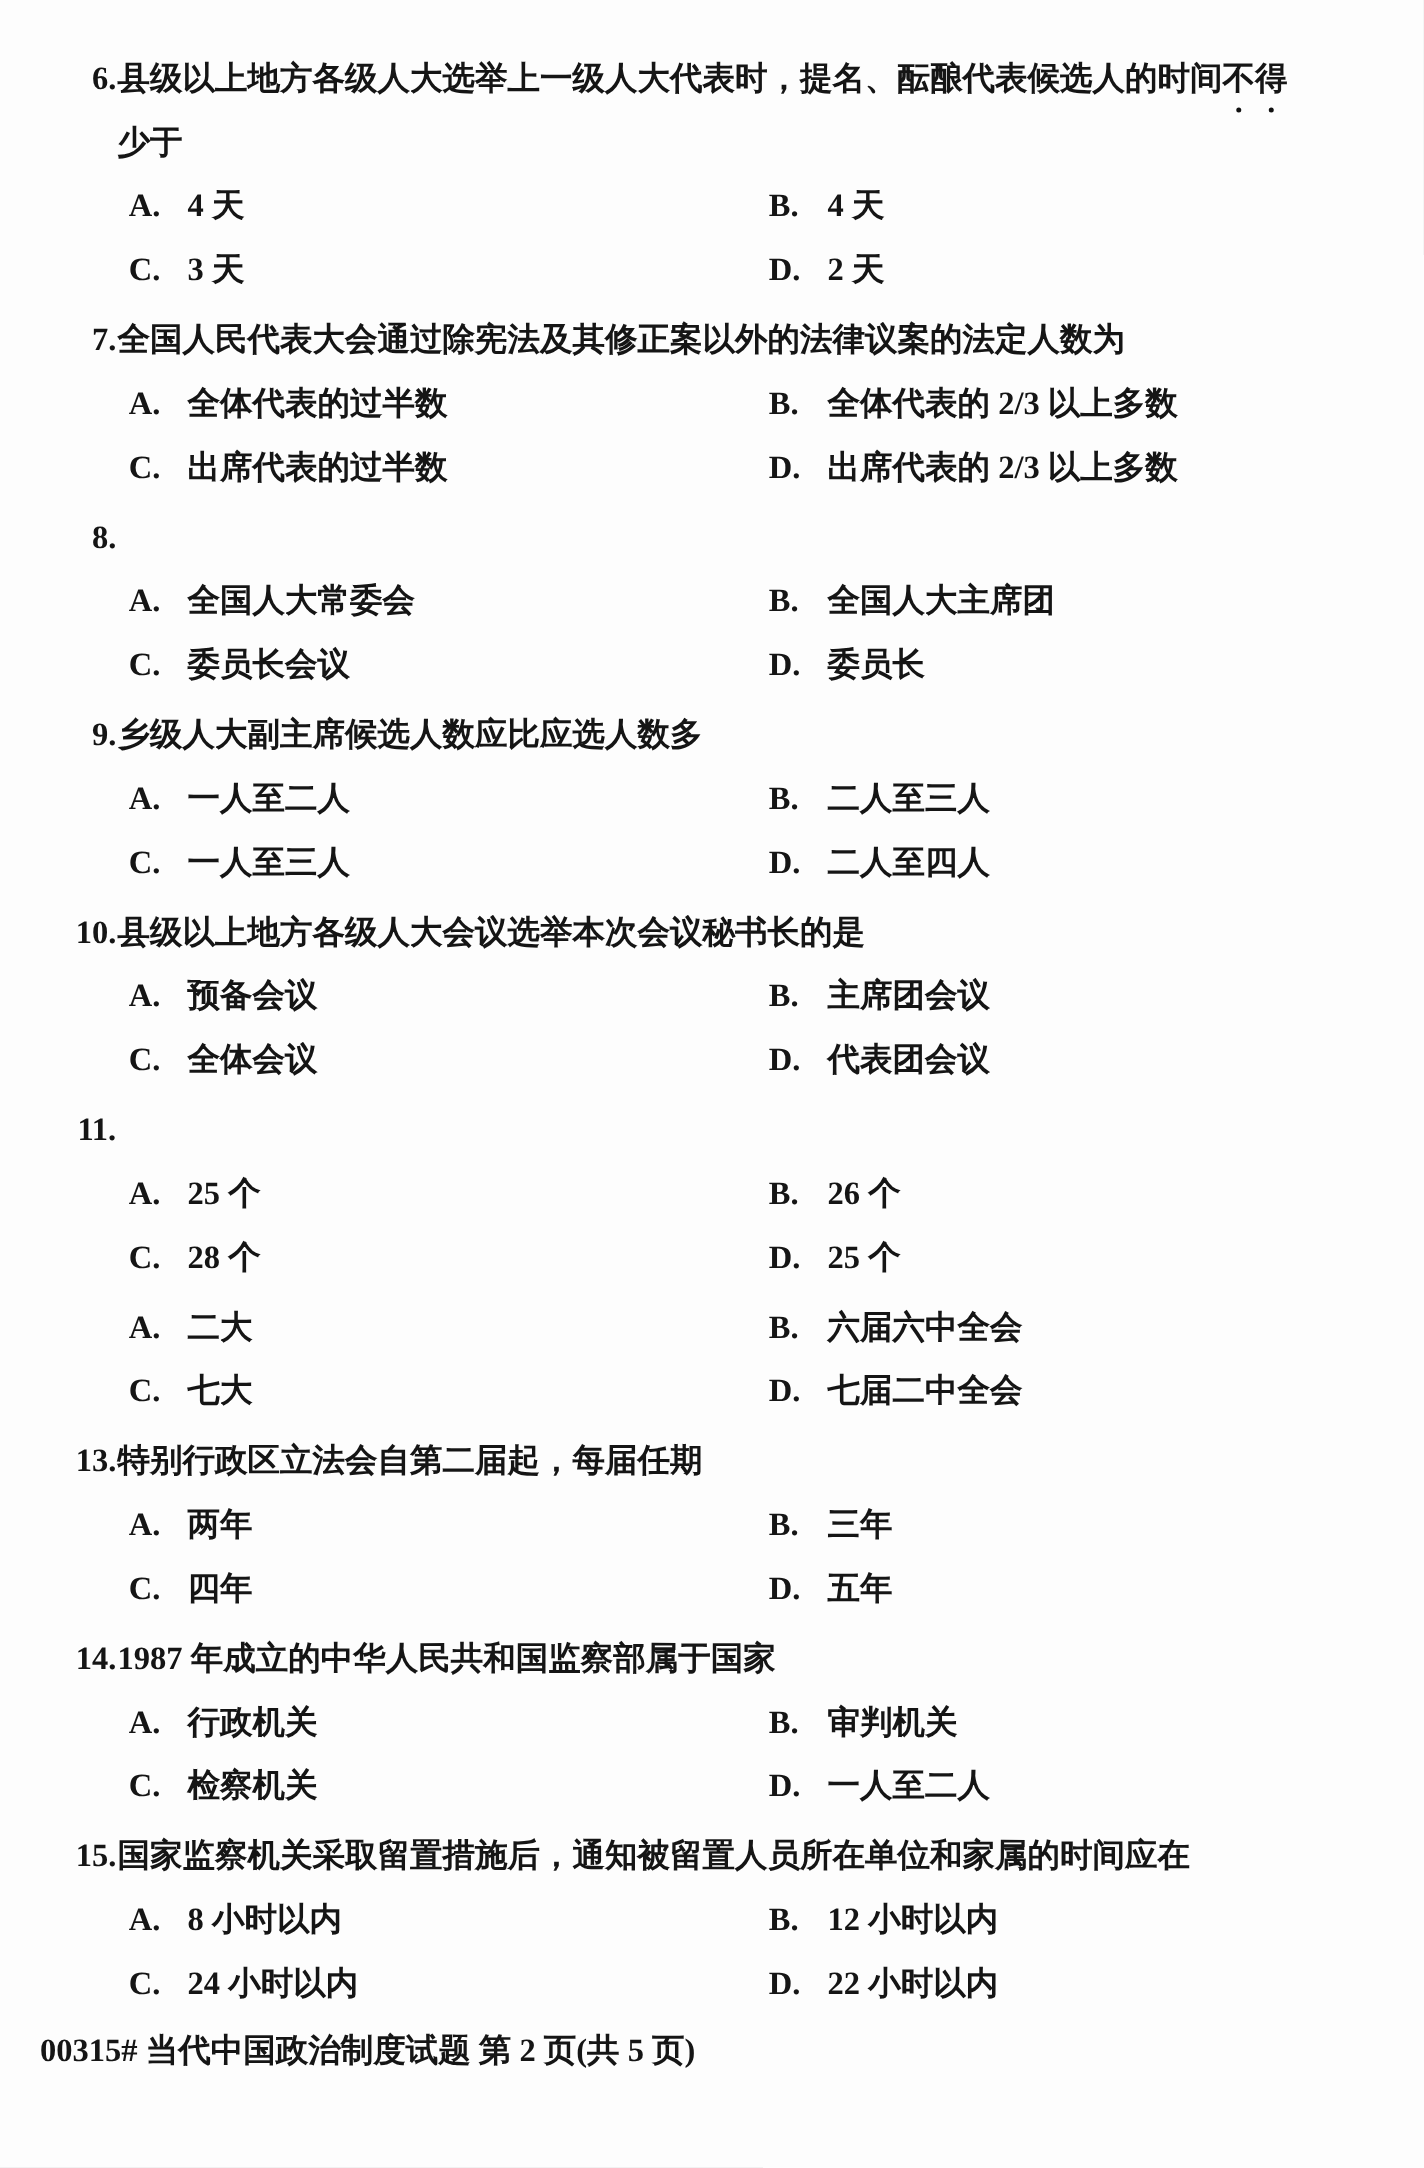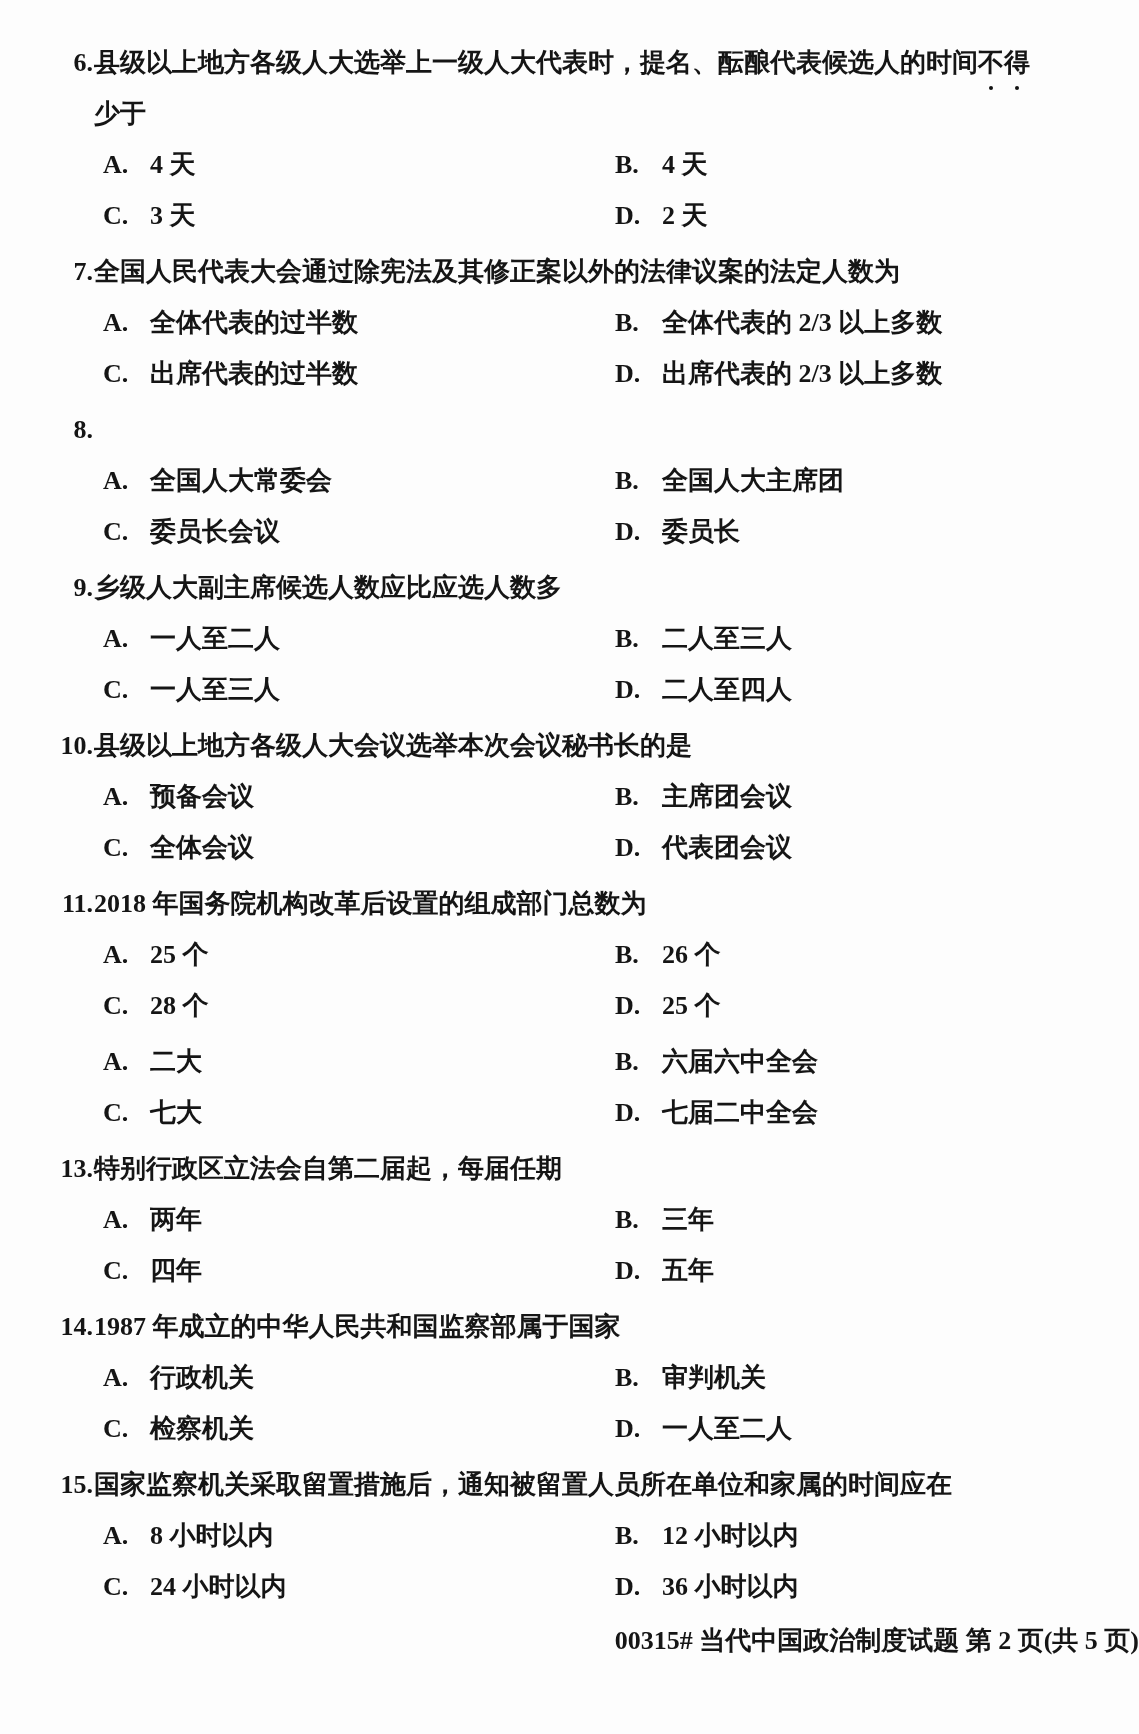--- a/index.html
+++ b/index.html
@@ -26,21 +26,21 @@
   .optrow{padding-left:103px;}
   .opt{display:flex;align-items:center;white-space:nowrap;}
   .c1{width:512px;flex:0 0 512px;}
   .ol{width:47px;flex:0 0 47px;}
   .emph{position:relative;display:inline-block;}
   .emph::after{
     content:"";position:absolute;left:11px;top:calc(100% - 2px);
     width:4px;height:4px;border-radius:50%;background:#111;
     box-shadow:26px 0 0 #111;
   }
-  .footer{height:51px;line-height:51px;text-align:right;padding-left:58px;margin-top:3px;white-space:nowrap;}
+  .footer{height:51px;line-height:51px;text-align:left;padding-left:32px;margin-top:3px;white-space:nowrap;}
 </style>
 </head>
 <body>
 
 <div class="page">
 
   <div class="q">
     <div class="stem2">
       <span class="qnum">6.</span>
       <span class="qtext">
@@ -173,21 +173,20 @@
       <span class="opt">
           <span class="ol">D.</span>
           <span class="ot">代表团会议</span>
         </span>
     </div>
   </div>
 
   <div class="q">
     <div class="row">
       <span class="qnum">11.</span>
-      <span class="qtext">2018 年国务院机构改革后设置的组成部门总数为</span>
     </div>
     <div class="row optrow">
       <span class="opt c1">
           <span class="ol">A.</span>
           <span class="ot">25 个</span>
         </span>
       <span class="opt">
           <span class="ol">B.</span>
           <span class="ot">26 个</span>
         </span>
@@ -296,20 +295,20 @@
           <span class="ot">12 小时以内</span>
         </span>
     </div>
     <div class="row optrow">
       <span class="opt c1">
           <span class="ol">C.</span>
           <span class="ot">24 小时以内</span>
         </span>
       <span class="opt">
           <span class="ol">D.</span>
-          <span class="ot">36 小时以内</span>
+          <span class="ot">22 小时以内</span>
         </span>
     </div>
   </div>
 
   <div class="footer">00315# 当代中国政治制度试题 第 2 页(共 5 页)</div>
 
 </div>
 
 </body></html>

